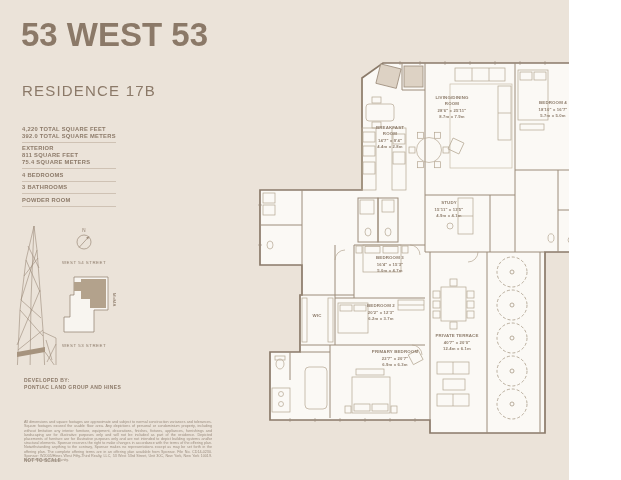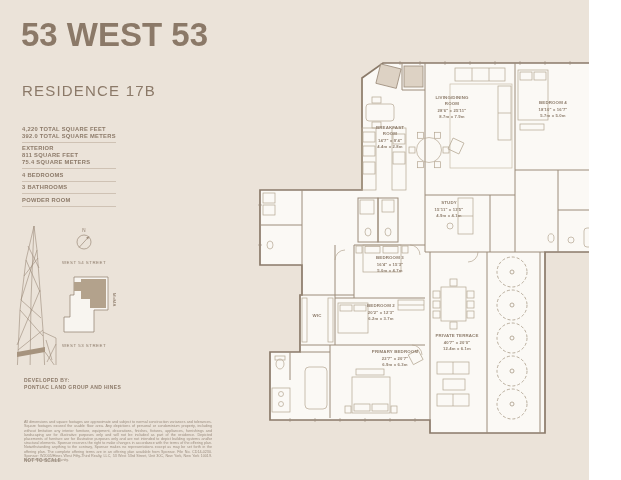--- a/index.html
+++ b/index.html
@@ -1,21 +1,20 @@
 <!DOCTYPE html>
 <html><head>
 <meta charset="utf-8">
 <style>
   html,body{margin:0;padding:0;}
   .page{
     position:relative; width:569px; height:480px; overflow:hidden;
     background:#ebe3d9;
     font-family:"Liberation Sans", sans-serif;
     color:#8b7968;
-    padding-left:20px;
   }
   .abs{position:absolute;}
   .brand-title{
     left:21px; top:16px;
     font-size:33px; font-weight:bold; letter-spacing:0px; color:#8b7968;
     white-space:nowrap;
   }
   .residence{
     left:22px; top:82px;
     font-size:15px; letter-spacing:1.2px; color:#8b7968; white-space:nowrap;

